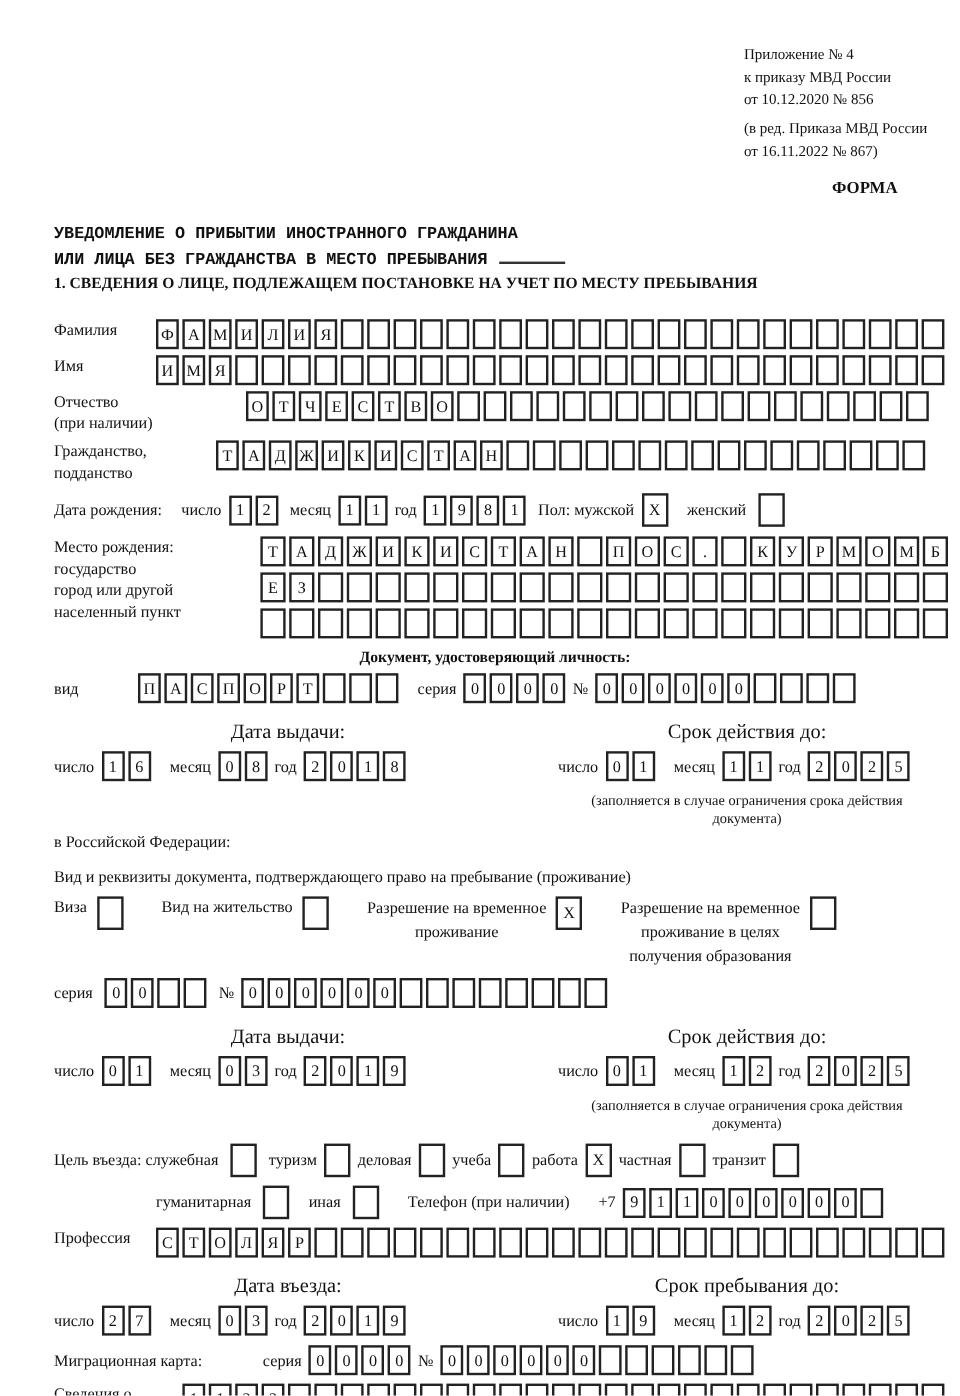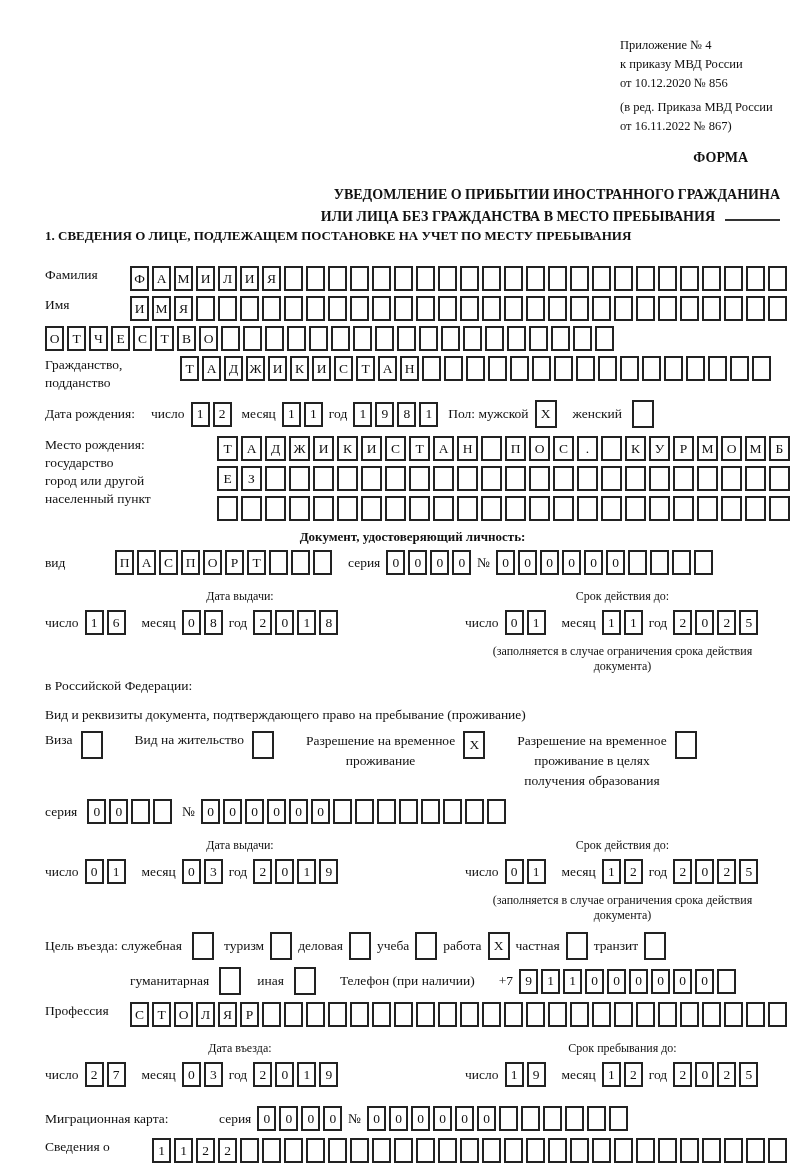--- a/index.html
+++ b/index.html
@@ -2,41 +2,41 @@
 <html><head>
 <meta charset="utf-8">
 <style>
   html,body{margin:0;padding:0;background:#fff;}
   body{width:800px;font-family:"Liberation Serif",serif;color:#111;}
   .page{width:800px;height:1163px;box-sizing:border-box;padding:36px 20px 10px 45px;position:relative;overflow:hidden;}
   
   .hdr{margin-left:575px;font-size:12.5px;line-height:19px;}
   .hdr .sub{margin-top:5px;}
   .forma{margin-top:14px;text-align:right;padding-right:32px;font-weight:bold;font-size:14px;}
-  .title{margin-top:18px;text-align:right;font-weight:bold;font-size:14px;line-height:22px;}
+  .title{margin-top:18px;text-align:left;font-weight:bold;font-size:14px;line-height:22px;font-family:Liberation Mono, monospace;}
   .blankline{display:inline-block;width:55px;border-bottom:2px solid #333;height:12px;margin-left:10px;}
   .sec-head{font-weight:bold;font-size:13px;text-align:left;}
   
   .row{display:flex;align-items:flex-start;margin-top:5px;}
   .row.center{align-items:center;}
   .lbl{font-size:13.5px;line-height:18px;flex-shrink:0;}
   .cellrow{display:flex;gap:3px;flex-wrap:nowrap;}
   .cell{box-sizing:border-box;width:19px;height:25px;border:2px solid #222;display:flex;align-items:center;justify-content:center;
         font-size:13.5px;font-family:"Liberation Serif",serif;flex-shrink:0;background:#fff;}
   .wide .cell{width:21px;}
   .cb .cell{width:22px;height:28px;}
   .stack{display:flex;flex-direction:column;gap:5px;}
   .w85{width:85px;} .w70{width:70px;} .w160{width:160px;} .w135{width:135px;} .w107{width:107px;} .w150{width:150px;}
   .gap6{width:6px;flex-shrink:0;} .gap10{width:10px;flex-shrink:0;} .gap16{width:16px;flex-shrink:0;} .gap24{width:24px;flex-shrink:0;}
   .inl{display:flex;align-items:center;gap:6px;}
   .doc-head{margin-top:8px;text-align:center;font-weight:bold;font-size:13px;}
   .twocol{display:flex;margin-top:6px;}
   .col-l{width:390px;flex-shrink:0;}
   .col-r{flex:1;margin-left:30px;}
-  .col-head{text-align:center;font-size:12px;margin-top:8px;}
+  .col-head{text-align:center;font-size:17px;margin-top:8px;}
   .note{font-size:12px;text-align:center;margin-top:3px;}
   .permit-line{font-size:13.5px;margin-top:9px;line-height:20px;}
   .permit-row{display:flex;align-items:flex-start;margin-top:6px;gap:32px;}
   .permit-item{display:flex;align-items:flex-start;gap:8px;}
   .ctr{text-align:center;font-size:13.5px;line-height:20px;}
 </style>
 </head>
 <body>
 
 <div class="page">
@@ -123,20 +123,24 @@
         <span class="cell">&nbsp;</span>
         <span class="cell">&nbsp;</span>
         <span class="cell">&nbsp;</span>
         <span class="cell">&nbsp;</span>
         <span class="cell">&nbsp;</span>
         <span class="cell">&nbsp;</span>
       </div>
   </div>
 
   <div class="row">
+    <div class="lbl w160">
+      <div>Отчество</div>
+      <div>(при наличии)</div>
+    </div>
     <div class="cellrow">
         <span class="cell">О</span>
         <span class="cell">Т</span>
         <span class="cell">Ч</span>
         <span class="cell">Е</span>
         <span class="cell">С</span>
         <span class="cell">Т</span>
         <span class="cell">В</span>
         <span class="cell">О</span>
         <span class="cell">&nbsp;</span>
@@ -694,21 +698,21 @@
       <span class="lbl">год</span>
       <span class="cellrow">
           <span class="cell">2</span>
           <span class="cell">0</span>
           <span class="cell">2</span>
           <span class="cell">5</span>
         </span>
     </div>
   </div>
 
-  <div class="row center" style="margin-top:19px;">
+  <div class="row center" style="margin-top:8px;">
     <span class="lbl w150">Миграционная карта:</span>
       <span class="gap24"></span>
     <span class="lbl">серия</span>
       <span class="gap6"></span>
     <span class="cellrow">
         <span class="cell">0</span>
         <span class="cell">0</span>
         <span class="cell">0</span>
         <span class="cell">0</span>
       </span>

